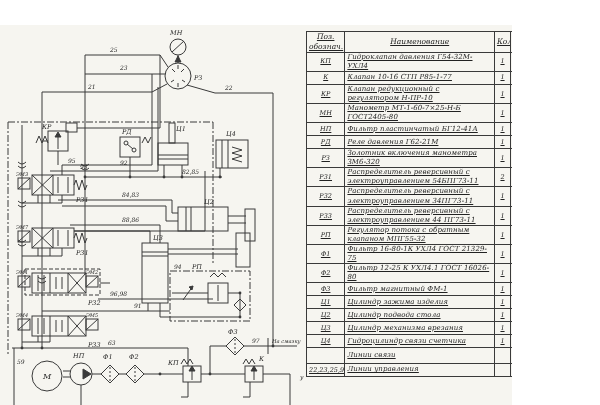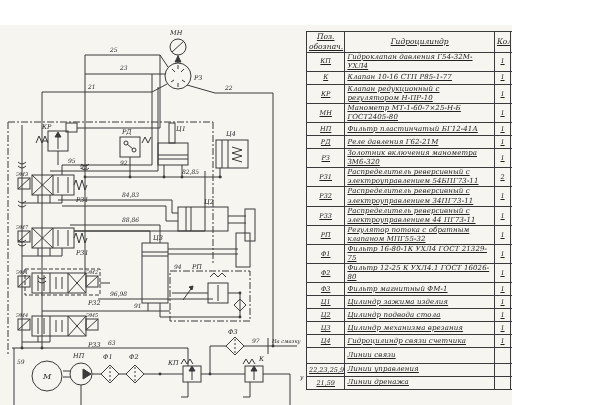--- a/index.html
+++ b/index.html
@@ -260,21 +260,21 @@
   <table class="parts">
     <colgroup>
         <col style="width:38px">
         <col style="width:148px">
         <col style="width:16px">
         <col style="width:84px">
       </colgroup>
     <thead>
       <tr>
         <th>Поз. обознач.</th>
-        <th>Гидроцилиндр</th>
+        <th>Наименование</th>
         <th>Кол.</th>
         <th>Гидроклапан</th>
       </tr>
     </thead>
     <tbody>
         <tr>
         <td class="pos">КП</td>
         <td class="name">Гидроклапан давления Г54-32М-УХЛ4</td>
         <td class="qty">1</td>
         <td class="note">P=6,3МПа; Q=32л/мин</td>
@@ -386,23 +386,17 @@
         <td class="name">Линии связи</td>
         <td class="qty"></td>
         <td class="note">63,82,83,84,85,86,88, 91,93,94,95,96,97,98</td>
       </tr>
         <tr>
         <td class="pos">22,23,25,92</td>
         <td class="name">Линии управления</td>
         <td class="qty"></td>
         <td class="note"></td>
       </tr>
-        <tr>
-        <td class="pos">21,59</td>
-        <td class="name">Линии дренажа</td>
-        <td class="qty"></td>
-        <td class="note"></td>
-      </tr>
       </tbody>
   </table>
 
 
 </div>
 
 </body></html>

